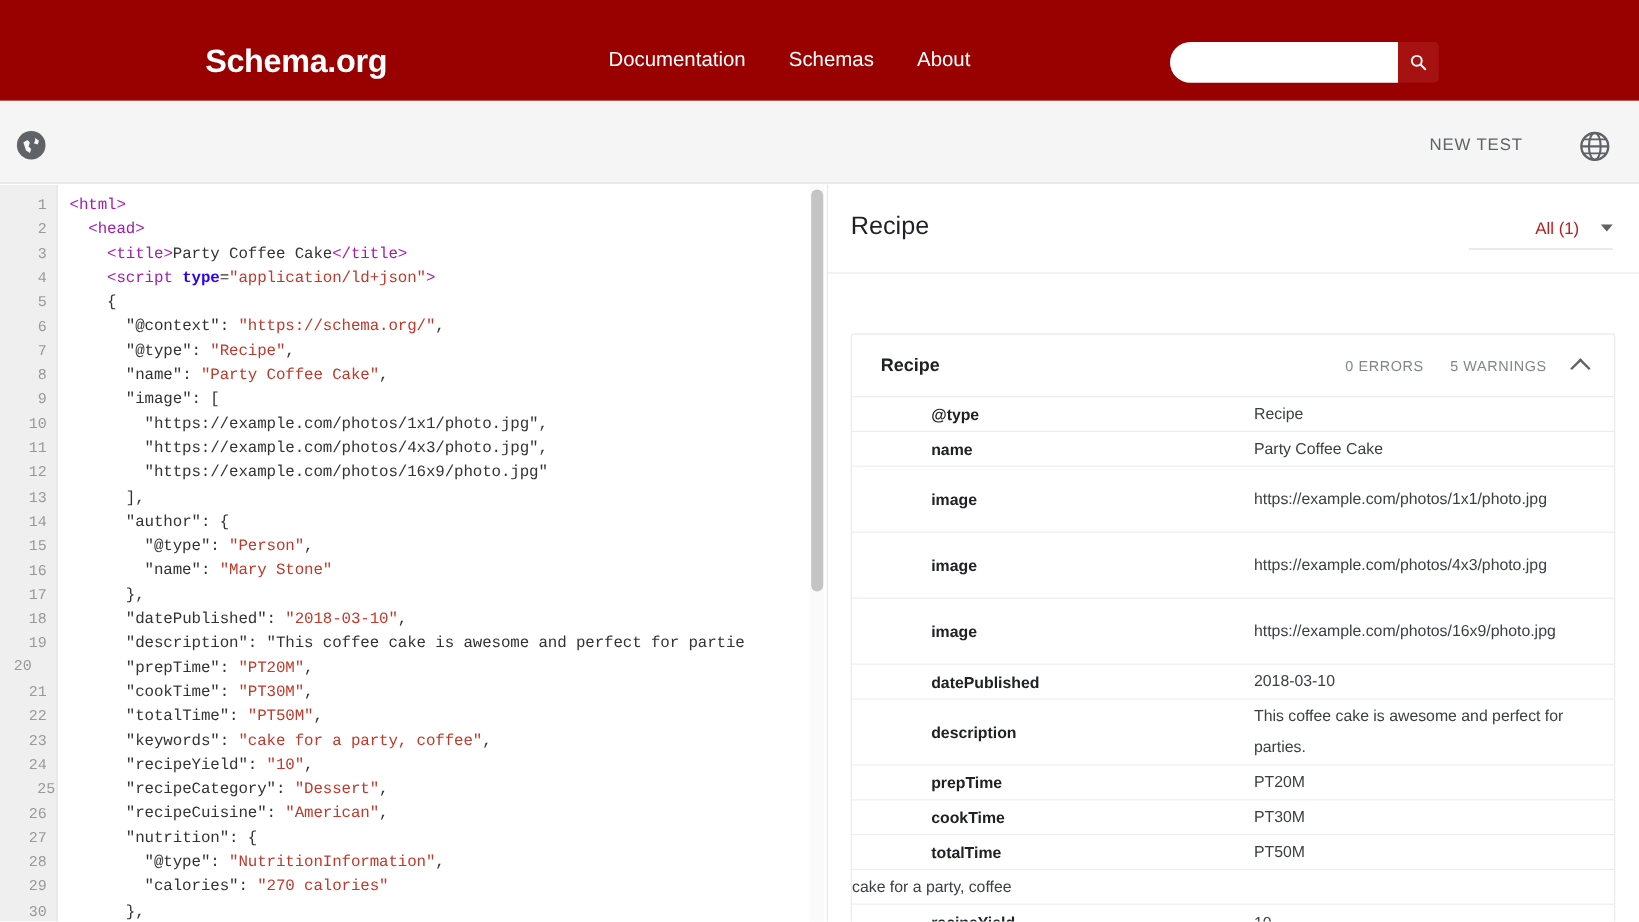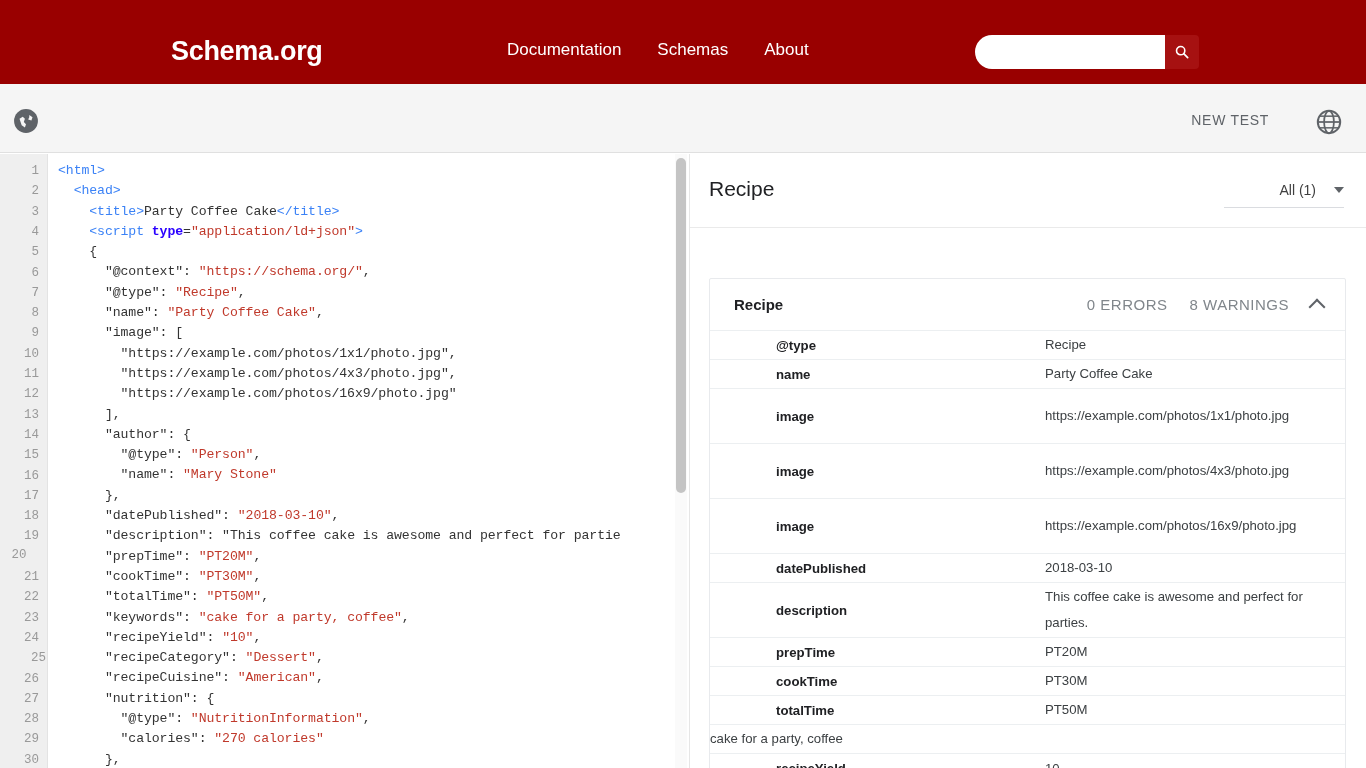--- a/index.html
+++ b/index.html
@@ -119,21 +119,21 @@
   }
   .cl {
     height: 20.3px;
     line-height: 20.3px;
     font-family: "Liberation Mono", monospace;
     font-size: 13.2px;
     white-space: pre;
     color: #333333;
     letter-spacing: -0.1px;
   }
-  .tag { color: #3b82f6; }
+  .tag { color: #a21caf; }
   .attr { color: #2a00ff; font-weight: bold; }
   .str { color: #c0392b; }
   .key { color: #333333; }
 
   
   .code-vscroll {
     position: absolute; left: 676px; top: 158px;
     width: 10px; height: 335px;
     background: #c4c4c4;
     border-radius: 5px;
@@ -174,21 +174,21 @@
     position: absolute; right: 22px; top: 28px;
     width: 120px;
     border-bottom: 1px solid #dadce0;
     padding-bottom: 9px;
     display: flex; align-items: center; justify-content: flex-end;
     gap: 18px;
     cursor: pointer;
   }
   .filter-label {
     font-size: 14px;
-    color: #404040;
+    color: #b91c1c;
     font-family: "Liberation Sans", sans-serif;
   }
   .caret-down {
     width: 0; height: 0;
     border-left: 5px solid transparent;
     border-right: 5px solid transparent;
     border-top: 6px solid #5f6368;
   }
 
   .card {
@@ -208,21 +208,21 @@
   .card-title {
     position: absolute; left: 24px;
     font-size: 15px;
     font-weight: bold;
     color: #202124;
     font-family: "Liberation Sans", sans-serif;
   }
   .card-meta {
     position: absolute; right: 56px;
     display: flex; gap: 22px;
-    font-size: 15px;
+    font-size: 12px;
     letter-spacing: 0.5px;
     color: #80868b;
     font-family: "Liberation Sans", sans-serif;
   }
   .chev-up {
     position: absolute; right: 22px;
     width: 12px; height: 12px;
     border-left: 2px solid #5f6368;
     border-top: 2px solid #5f6368;
     transform: rotate(45deg);
@@ -371,21 +371,21 @@
       <span class="filter-label">All (1)</span>
       <span class="caret-down"></span>
     </div>
   </div>
 
   <div class="card">
     <div class="card-head">
       <span class="card-title">Recipe</span>
       <span class="card-meta">
         <span>0 ERRORS</span>
-        <span>8 WARNINGS</span>
+        <span>5 WARNINGS</span>
       </span>
       <span class="chev-up"></span>
     </div>
     <div id="proprows">
         <div class="prop-row">
           <div class="prop-key">@type</div>
           <div class="prop-val">Recipe</div>
         </div>
         <div class="prop-row">
           <div class="prop-key">name</div>

